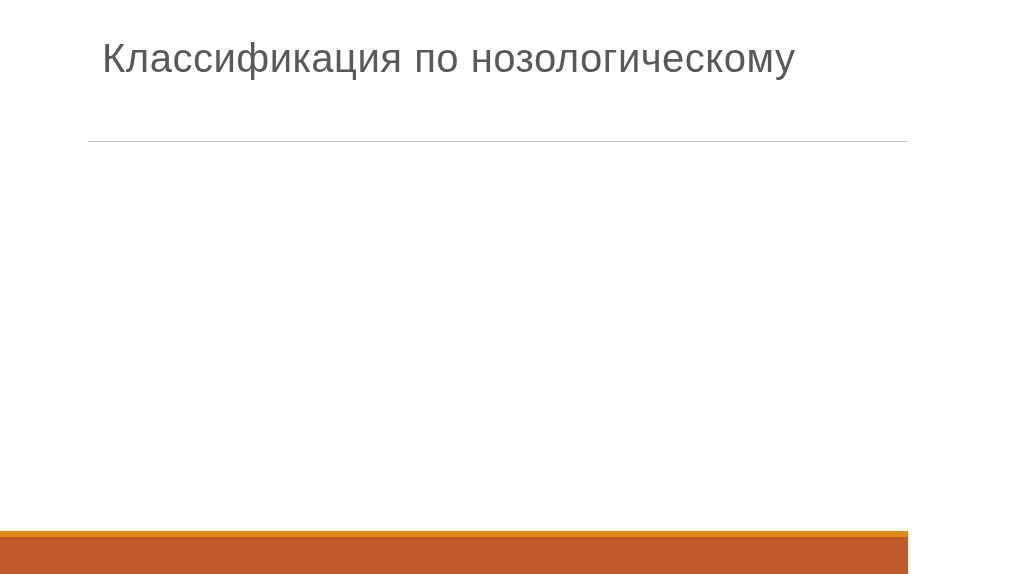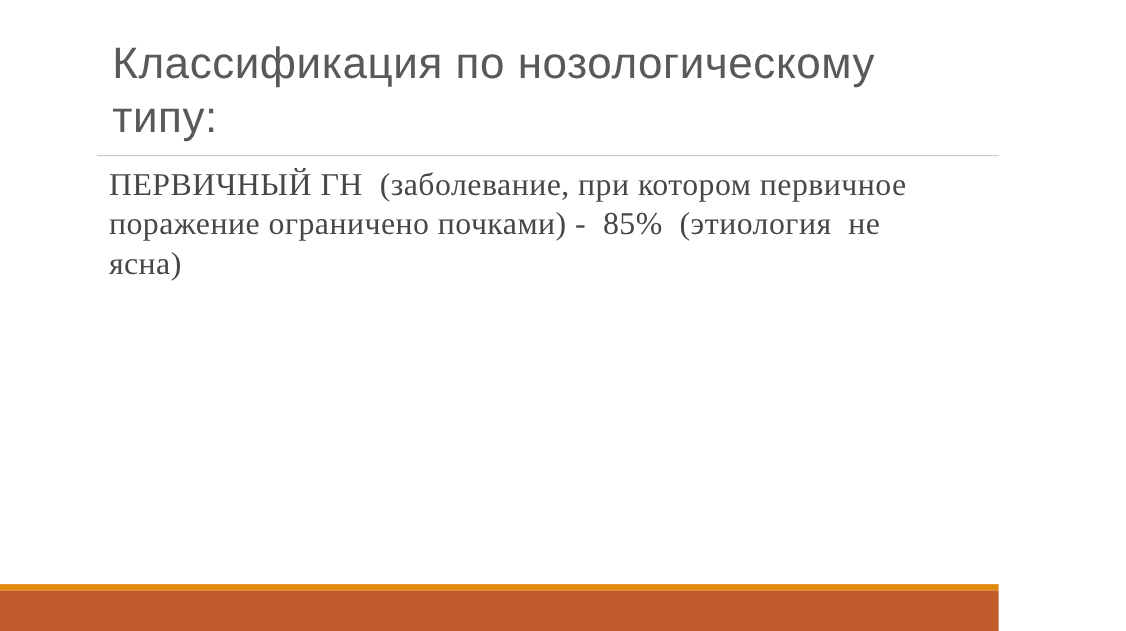--- a/index.html
+++ b/index.html
@@ -72,32 +72,26 @@
     background: #c05a2b;
   }
 </style>
 </head>
 <body>
 
 <div class="slide">
 
   <div class="title-block">
     <div class="title-line">Классификация по нозологическому</div>
-    <div class="title-line">типу:</div>
   </div>
 
   <div class="title-divider"></div>
 
   <div class="body-block">
 
-    <div class="body-paragraph">
-      <div class="body-line">ПЕРВИЧНЫЙ ГН  (заболевание, при котором первичное</div>
-      <div class="body-line">поражение ограничено почками) -  85%  (этиология  не</div>
-      <div class="body-line">ясна)</div>
-    </div>
 
 
   </div>
 
   <div class="bottom-accent-gold"></div>
   <div class="bottom-accent-rust"></div>
 
 </div>
 
 </body></html>

